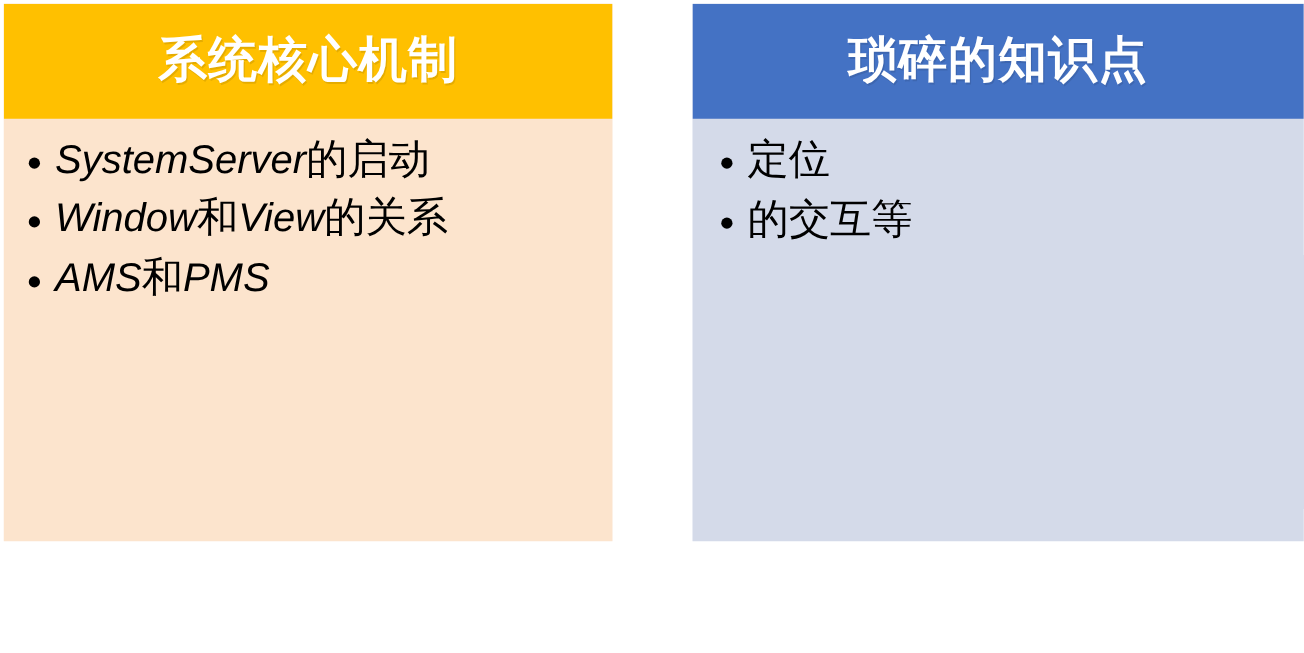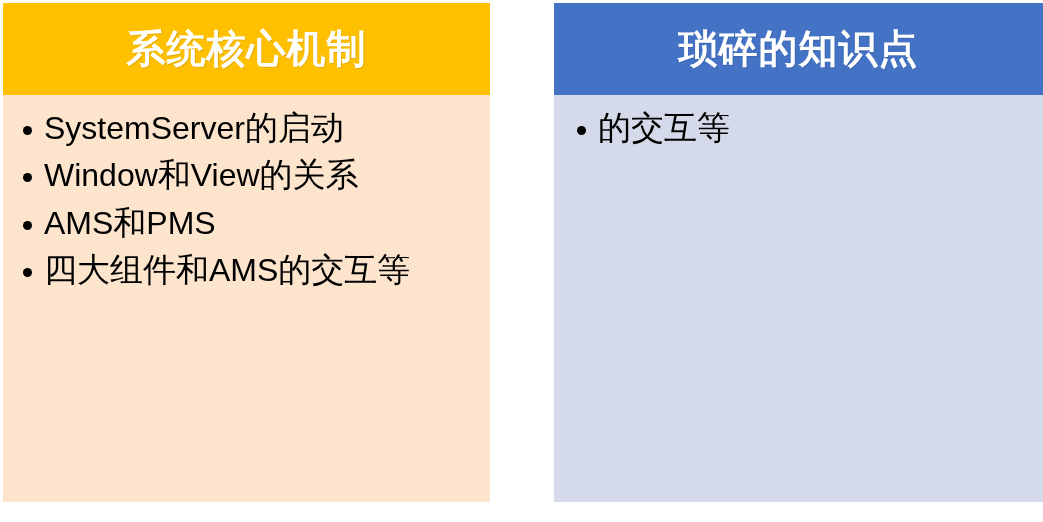--- a/index.html
+++ b/index.html
@@ -18,21 +18,21 @@
     position: relative;
     width: 1043px;
     height: 522px;
     background: #ffffff;
   }
 
   
   .panel {
     position: absolute;
     top: 3px;
-    height: 499px;
+    height: 430px;
     overflow: hidden;
   }
   .panel-left {
     left: 3px;
     width: 487px;
     background: #fce4cd;
   }
   .panel-right {
     left: 554px;
     width: 489px;
@@ -91,20 +91,21 @@
   }
   .panel-left .bullet-item  { padding-left: 31px; }
   .panel-left .bullet-item::before { left: 10px; }
   .panel-right .bullet-item { padding-left: 34px; margin-bottom: 10px; }
   .panel-right .bullet-item::before { left: 13px; }
 
   
   .lat {
     font-family: "Liberation Sans", "DejaVu Sans", sans-serif;
     font-size: 0.97em;
+    font-style: italic;
   }
 </style>
 </head>
 <body>
 
 <div class="slide">
 
   <section class="panel panel-left" style="background: rgb(252, 228, 205);">
     <header class="panel-header" style="background: rgb(255, 192, 0);">
       <h2 class="panel-title" style="color: rgb(255, 255, 255);">系统核心机制</h2>
@@ -113,33 +114,33 @@
       <ul class="bullet-list">
         <li class="bullet-item">
           <span><span class="lat">SystemServer</span>的启动</span>
         </li>
         <li class="bullet-item">
           <span><span class="lat">Window</span>和<span class="lat">View</span>的关系</span>
         </li>
         <li class="bullet-item">
           <span><span class="lat">AMS</span>和<span class="lat">PMS</span></span>
         </li>
-        <li class="bullet-item">
-          <span>四大组件和<span class="lat">AMS</span>的交互等</span>
-        </li>
       </ul>
     </div>
   </section>
 
   <section class="panel panel-right" style="background: rgb(212, 218, 233);">
     <header class="panel-header" style="background: rgb(68, 114, 196);">
       <h2 class="panel-title" style="color: rgb(255, 255, 255);">琐碎的知识点</h2>
     </header>
     <div class="panel-body">
       <ul class="bullet-list">
         <li class="bullet-item">
+          <span>定位</span>
+        </li>
+        <li class="bullet-item">
           <span>的交互等</span>
         </li>
       </ul>
     </div>
   </section>
 
 </div>
 
 </body></html>

